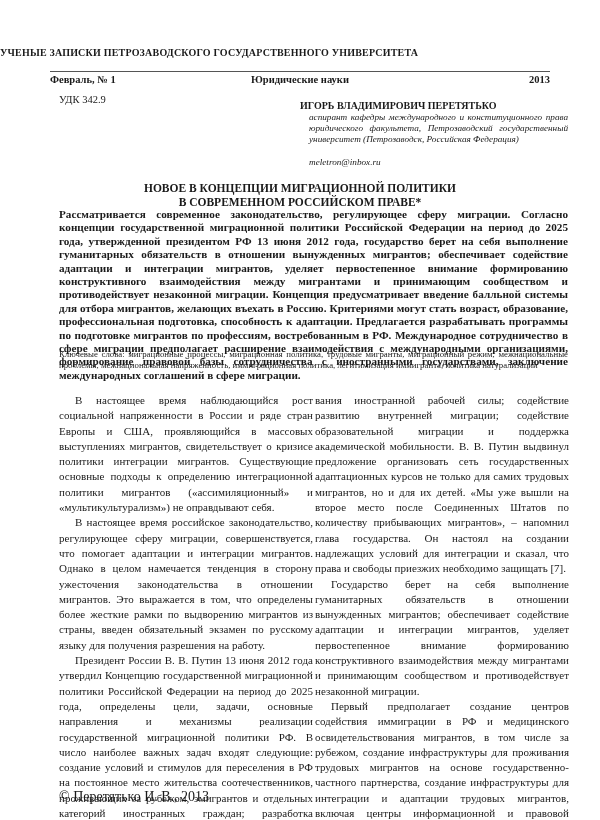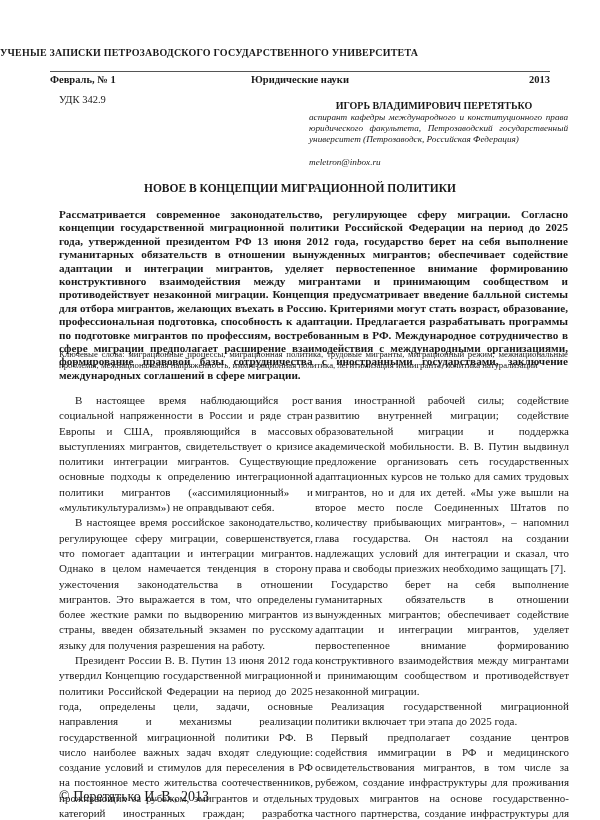--- a/index.html
+++ b/index.html
@@ -8,21 +8,21 @@
   .abs { position: absolute; }
   .journal { top: 47px; left: 0; width: 600px; 
              font-size: 10px; font-weight: bold; letter-spacing: 0.2px; }
   .rule { top: 71px; left: 50px; width: 500px; height: 0; border-top: 1px solid #555; }
   .issue-row { top: 74px; left: 50px; width: 500px; height: 16px;
                font-size: 10.5px; font-weight: bold; }
   .issue-row .l { position: absolute; left: 0; top: 0; }
   .issue-row .c { position: absolute; left: 0; width: 500px; text-align: center; top: 0; }
   .issue-row .r { position: absolute; right: 0; top: 0; }
   .udc { top: 94px; left: 59px; font-size: 10.5px; }
-  .author-name { top: 100px; left: 300px; width: 268px; text-align: center;
+  .author-name { top: 100px; left: 300px; width: 268px; text-align: left;
                  font-size: 10px; font-weight: bold; }
   .affil { top: 112px; left: 309px; width: 259px; font-size: 9.2px; line-height: 11px;
            text-align: justify; font-style: italic; }
   .email { top: 157px; left: 309px; font-size: 9.2px; font-style: italic; }
   .title { top: 181px; left: 0; width: 600px; text-align: center;
            font-size: 11.5px; font-weight: bold; line-height: 14px; }
   .abstract { top: 208px; left: 59px; width: 509px; font-size: 11.2px; line-height: 13.4px;
               text-align: justify; }
   .abstract p { margin: 0; font-weight: bold; }
   .keywords { top: 349px; left: 59px; width: 509px; font-size: 8.8px; line-height: 11px;
@@ -46,34 +46,34 @@
   <span class="r">2013</span>
 </div>
 <div class="abs udc">УДК 342.9</div>
 
 <div class="abs author-name">ИГОРЬ ВЛАДИМИРОВИЧ ПЕРЕТЯТЬКО</div>
 <div class="abs affil">аспирант кафедры международного и конституционного права юридического факультета, Петрозаводский государственный университет (Петрозаводск, Российская Федерация)</div>
 <div class="abs email">meletron@inbox.ru</div>
 
 <div class="abs title">
   <div>НОВОЕ В КОНЦЕПЦИИ МИГРАЦИОННОЙ ПОЛИТИКИ</div>
+  <div>В СОВРЕМЕННОМ РОССИЙСКОМ ПРАВЕ*</div>
 </div>
 
 <div class="abs abstract">
   <p>Рассматривается современное законодательство, регулирующее сферу миграции. Согласно концепции государственной миграционной политики Российской Федерации на период до 2025 года, утвержденной президентом РФ 13 июня 2012 года, государство берет на себя выполнение гуманитарных обязательств в отношении вынужденных мигрантов; обеспечивает содействие адаптации и интеграции мигрантов, уделяет первостепенное внимание формированию конструктивного взаимодействия между мигрантами и принимающим сообществом и противодействует незаконной миграции. Концепция предусматривает введение балльной системы для отбора мигрантов, желающих въехать в Россию. Критериями могут стать возраст, образование, профессиональная подготовка, способность к адаптации. Предлагается разрабатывать программы по подготовке мигрантов по профессиям, востребованным в РФ. Международное сотрудничество в сфере миграции предполагает расширение взаимодействия с международными организациями, формирование правовой базы сотрудничества с иностранными государствами, заключение международных соглашений в сфере миграции.</p>
 </div>
 
 <div class="abs keywords">Ключевые слова: миграционные процессы, миграционная политика, трудовые мигранты, миграционный режим, межнациональные проблемы, межнациональная напряженность, иммиграционная политика, легитимизация иммигранта, политика натурализации</div>
 
 <div class="abs col col-left">
   <p>В настоящее время наблюдающийся рост социальной напряженности в России и ряде стран Европы и США, проявляющийся в массовых выступлениях мигрантов, свидетельствует о кризисе политики интеграции мигрантов. Существующие основные подходы к определению интеграционной политики мигрантов («ассимиляционный» и «мультикультурализм») не оправдывают себя.</p>
   <p>В настоящее время российское законодательство, регулирующее сферу миграции, совершенствуется, что помогает адаптации и интеграции мигрантов. Однако в целом намечается тенденция в сторону ужесточения законодательства в отношении мигрантов. Это выражается в том, что определены более жесткие рамки по выдворению мигрантов из страны, введен обязательный экзамен по русскому языку для получения разрешения на работу.</p>
   <p>Президент России В. В. Путин 13 июня 2012 года утвердил Концепцию государственной миграционной политики Российской Федерации на период до 2025 года, определены цели, задачи, основные направления и механизмы реализации государственной миграционной политики РФ. В число наиболее важных задач входят следующие: создание условий и стимулов для переселения в РФ на постоянное место жительства соотечественников, проживающих за рубежом, эмигрантов и отдельных категорий иностранных граждан; разработка дифференцированных механизмов привлечения, отбора и использо-</p>
 </div>
 
 <div class="abs col col-right">
   <p class="cont">вания иностранной рабочей силы; содействие развитию внутренней миграции; содействие образовательной миграции и поддержка академической мобильности. В. В. Путин выдвинул предложение организовать сеть государственных адаптационных курсов не только для самих трудовых мигрантов, но и для их детей. «Мы уже вышли на второе место после Соединенных Штатов по количеству прибывающих мигрантов», – напомнил глава государства. Он настоял на создании надлежащих условий для интеграции и сказал, что права и свободы приезжих необходимо защищать [7].</p>
   <p>Государство берет на себя выполнение гуманитарных обязательств в отношении вынужденных мигрантов; обеспечивает содействие адаптации и интеграции мигрантов, уделяет первостепенное внимание формированию конструктивного взаимодействия между мигрантами и принимающим сообществом и противодействует незаконной миграции.</p>
-  <p>Реализация государственной миграционной политики включает три этапа до 2025 года.</p>
   <p>Первый предполагает создание центров содействия иммиграции в РФ и медицинского освидетельствования мигрантов, в том числе за рубежом, создание инфраструктуры для проживания трудовых мигрантов на основе государственно-частного партнерства, создание инфраструктуры для интеграции и адаптации трудовых мигрантов, включая центры информационной и правовой поддержки, курсы изучения</p>
 </div>
 
 <div class="abs copyright">© Перетятько И. В., 2013</div>
 
 </body></html>

